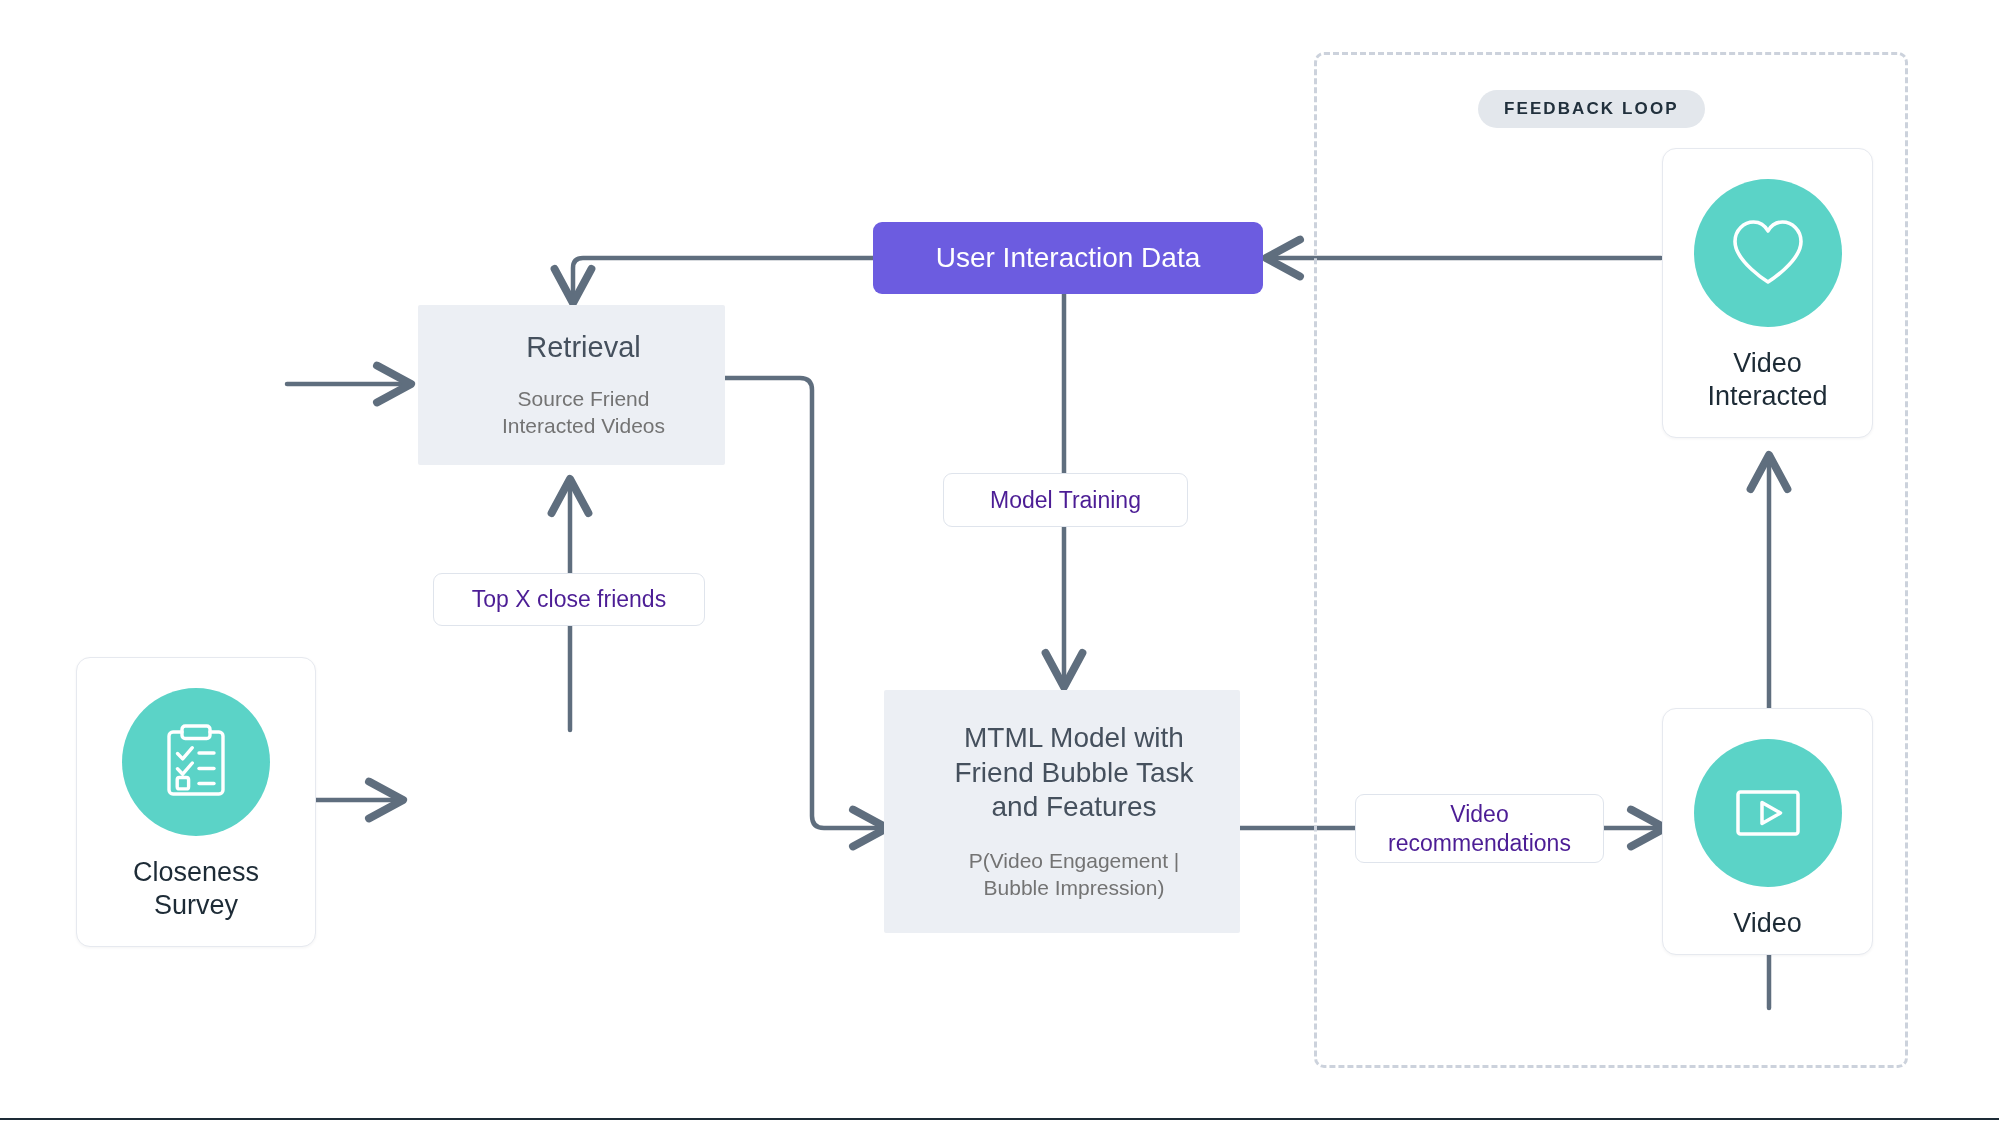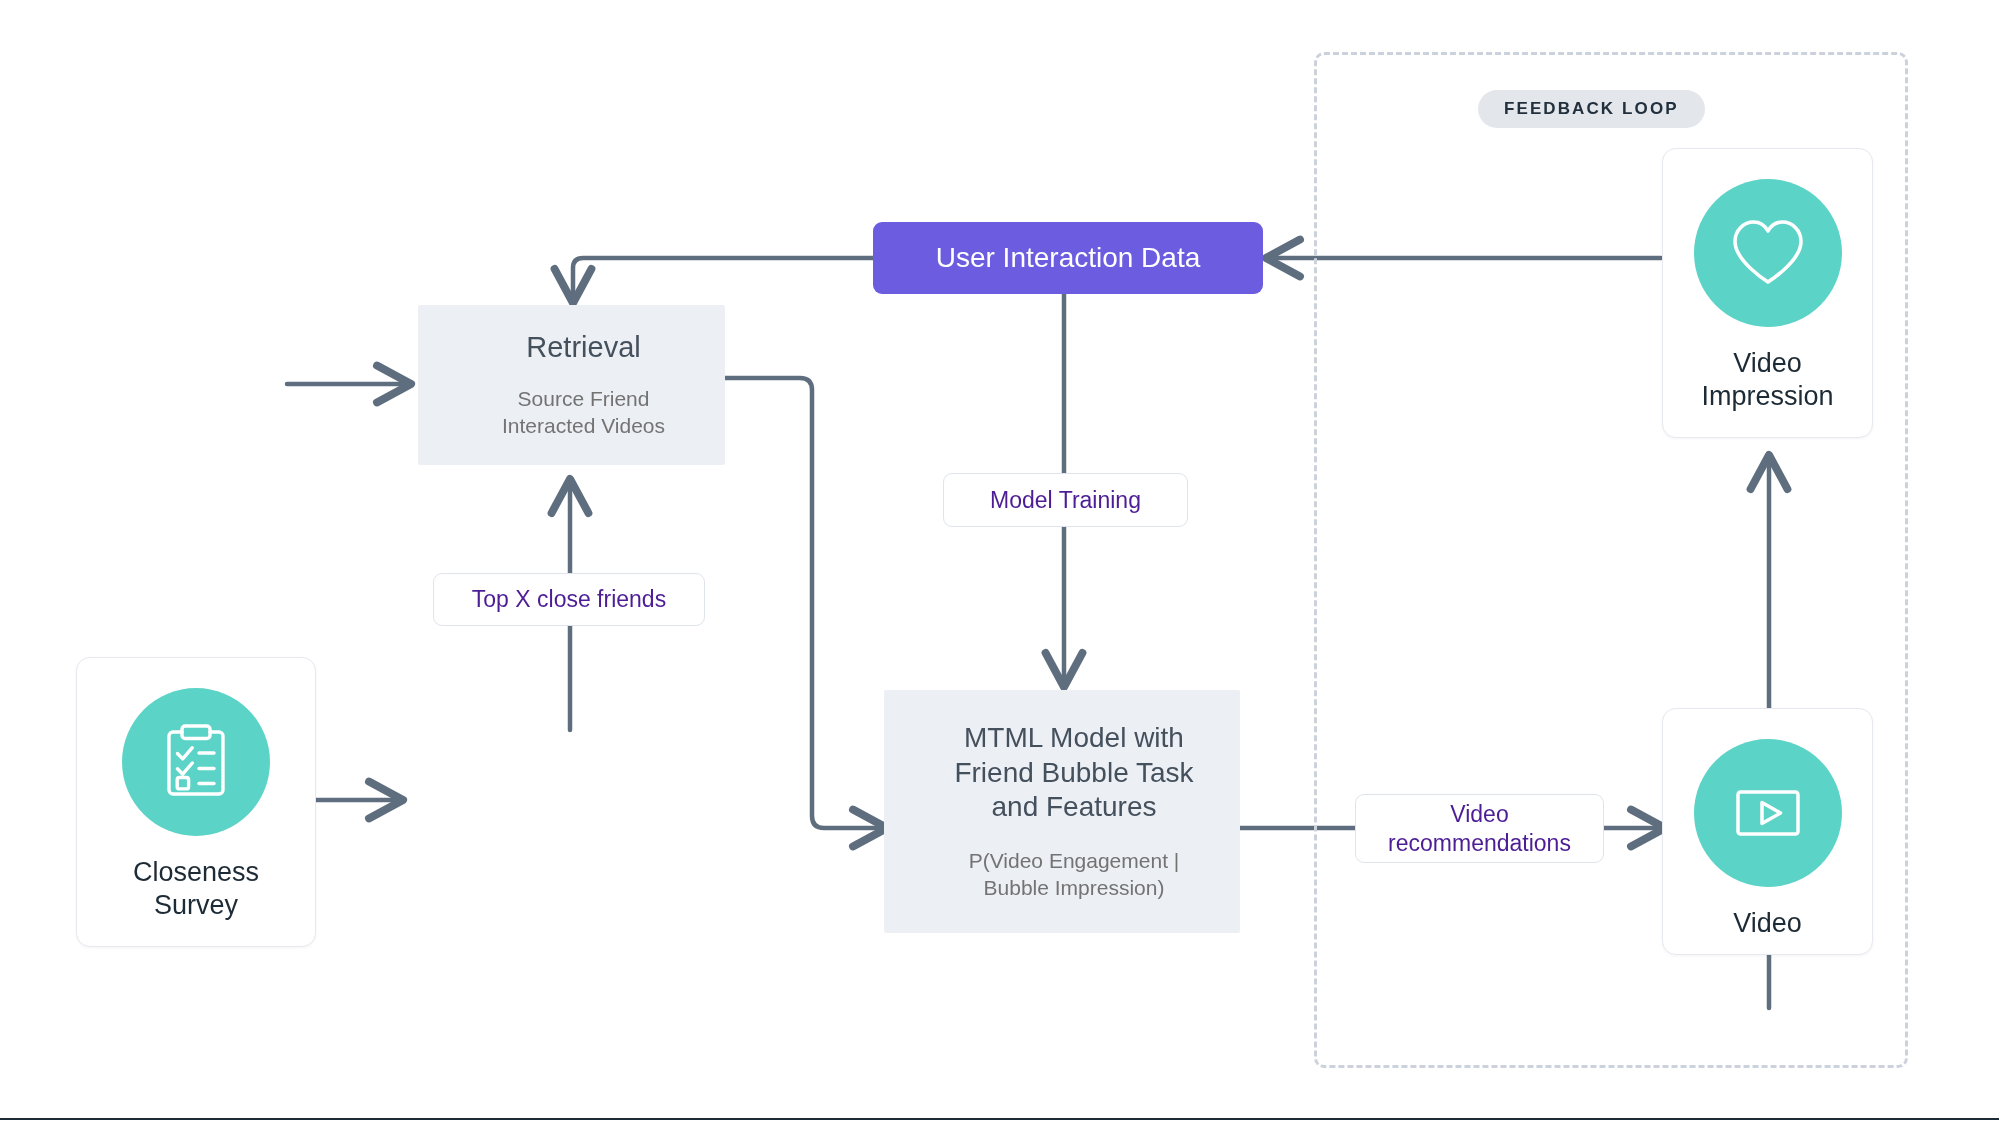--- a/index.html
+++ b/index.html
@@ -246,21 +246,21 @@
   </div>
 
   <div class="icon-card" style="left:1662px; top:148px; width:211px; height:290px; padding-top:30px;">
     <div class="icon-circle" style="width:148px; height:148px;">
       <svg width="94" height="94" viewBox="0 0 94 94" aria-hidden="true">
         <path d="M47,76 C47,76 14,55.5 14,35.5 C14,24 23,16 32.5,16 C39.5,16 44.5,20.5 47,25 C49.5,20.5 54.5,16 61.5,16 C71,16 80,24 80,35.5 C80,55.5 47,76 47,76 Z" fill="none" stroke="#ffffff" stroke-width="3.6" stroke-linecap="round" stroke-linejoin="round"></path>
       </svg>
     </div>
     <div class="icon-card-label" style="font-size:27px; margin-top:20px;">
       <div>Video</div>
-      <div>Impression</div>
+      <div>Interacted</div>
     </div>
   </div>
 
   <div class="icon-card" style="left:1662px; top:708px; width:211px; height:247px; padding-top:30px;">
     <div class="icon-circle" style="width:148px; height:148px;">
       <svg width="92" height="92" viewBox="0 0 92 92" aria-hidden="true">
         <g fill="none" stroke="#ffffff" stroke-width="3.5" stroke-linecap="round" stroke-linejoin="round">
           <rect x="16" y="25" width="60" height="42" rx="2.5"></rect>
           <path d="M40,35.5 L58.5,46 L40,56.5 Z"></path>
         </g>

